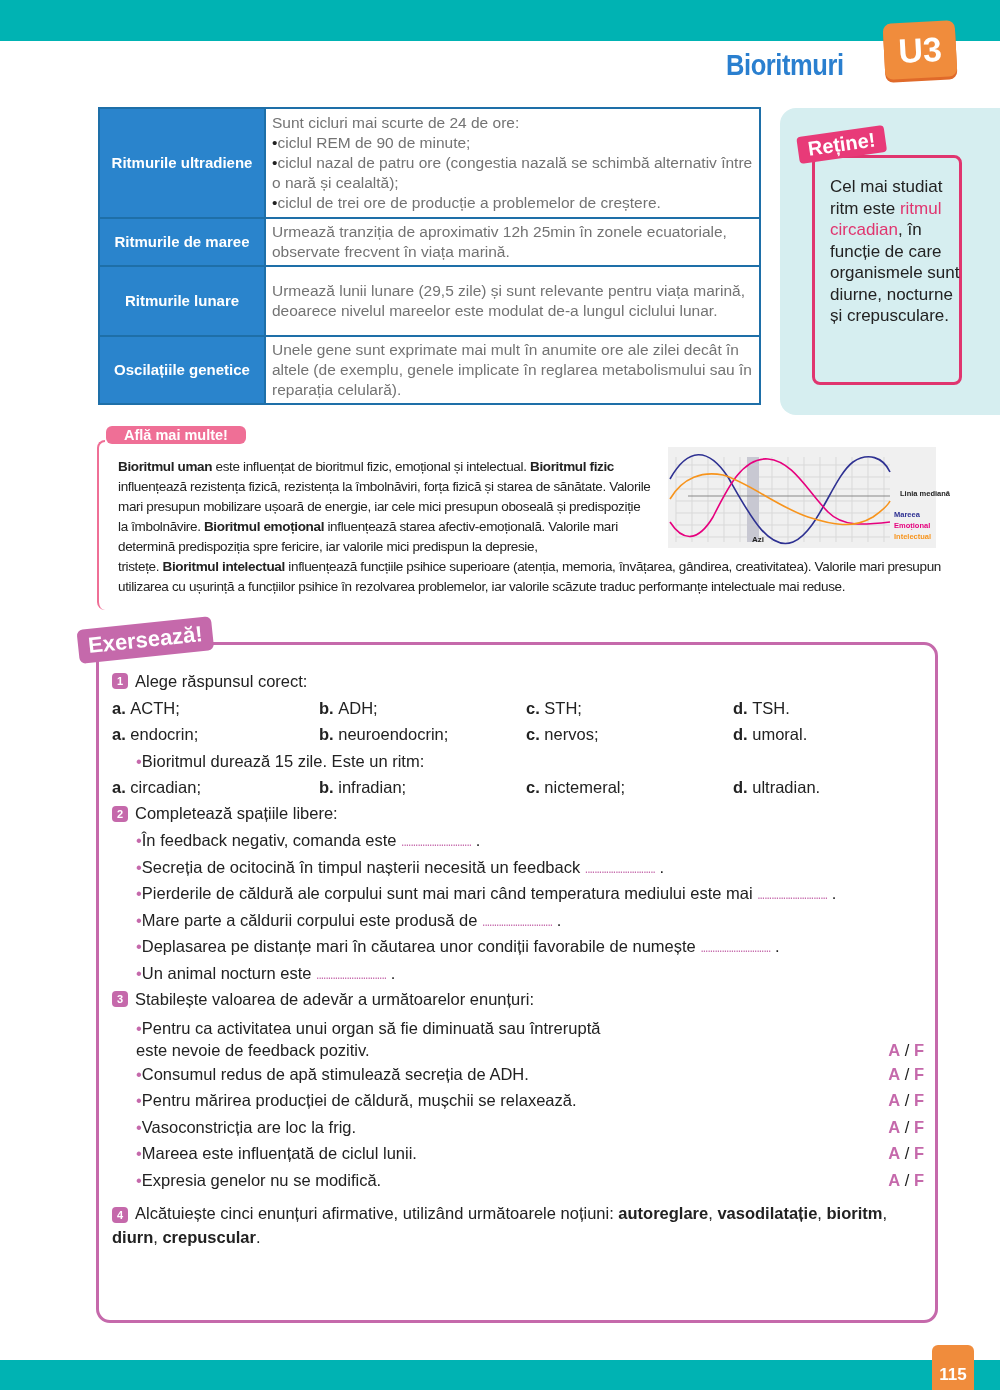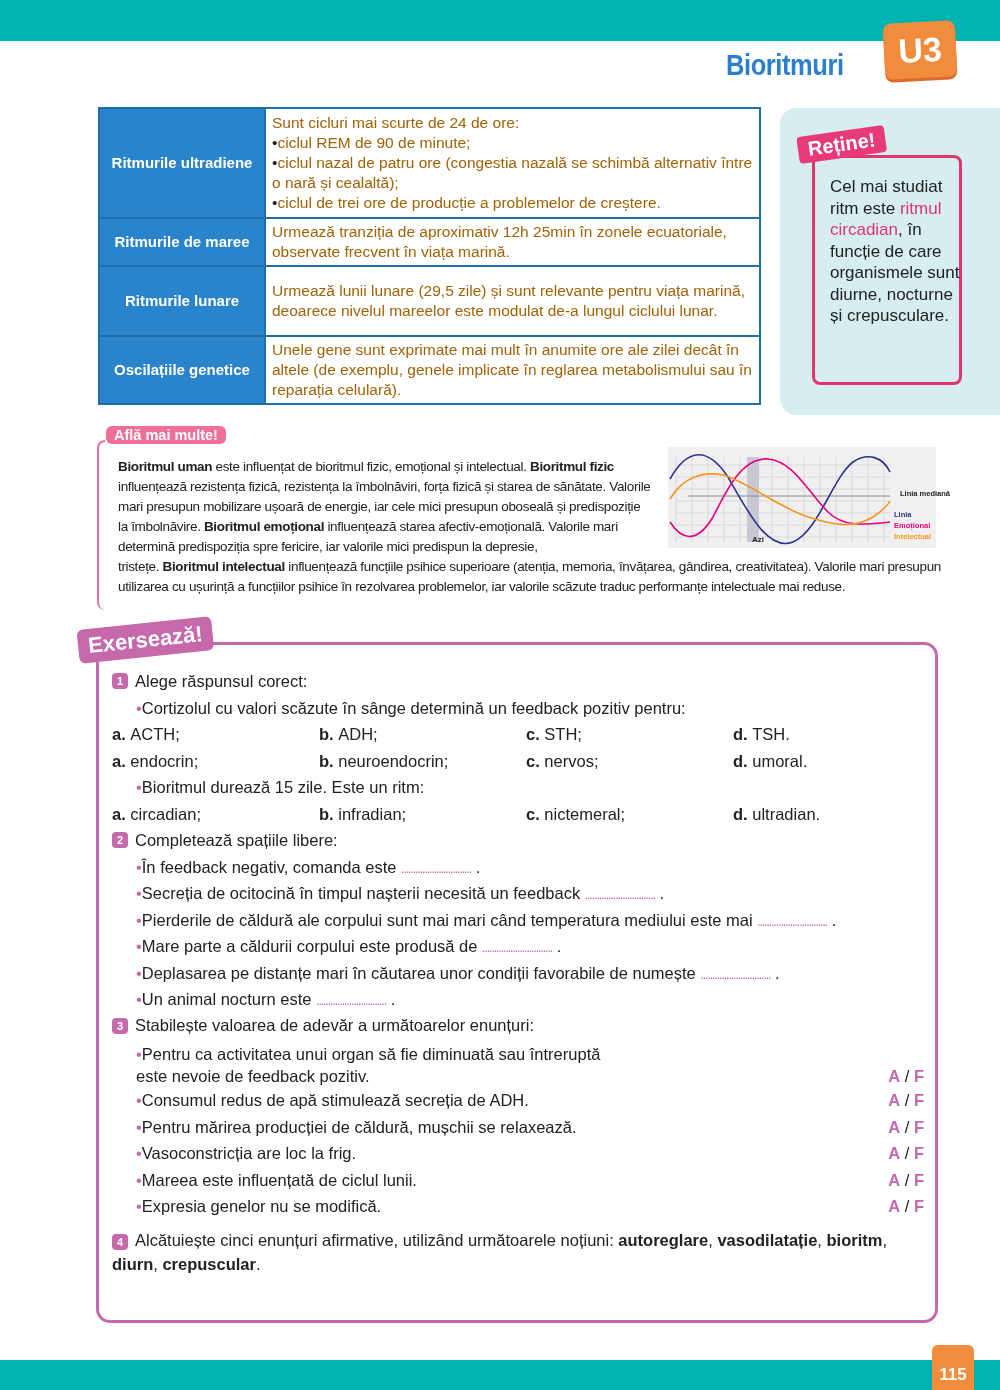--- a/index.html
+++ b/index.html
@@ -9,33 +9,33 @@
   .top-band { position: absolute; left: 0; top: 0; width: 1000px; height: 41px; background: #00b3b3; }
   .bottom-band { position: absolute; left: 0; bottom: 0; width: 1000px; height: 30px; background: #00b3b3; }
 
   .page-title { position: absolute; left: 726px; top: 48px; font-family: "Liberation Sans", sans-serif; font-weight: bold; font-size: 30px; color: #2a7fcf; letter-spacing: -0.5px; transform: scaleX(0.85); transform-origin: left; }
   .unit-badge { position: absolute; left: 884px; top: 22px; width: 72px; height: 56px; background: #f08c3c; border-radius: 8px; transform: rotate(-3deg); color: #fff; font-family: "Liberation Sans", sans-serif; font-weight: bold; font-size: 34px; text-align: center; line-height: 56px; box-shadow: 0 3px 0 #e06a2a; }
 
   
   .rhythm-table { position: absolute; left: 98px; top: 107px; width: 663px; border-collapse: collapse; }
   .rhythm-table td { border: 2px solid #1e6fa8; vertical-align: middle; }
   .rhythm-table .label-cell { width: 166px; background: #2a84cc; color: #fff; font-family: "Liberation Sans", sans-serif; font-weight: bold; font-size: 15px; text-align: center; padding: 0; line-height: 1.2; }
-  .rhythm-table .desc-cell { background: #fff; font-family: "Liberation Sans", sans-serif; font-size: 15.5px; padding: 3px 6px; line-height: 20px; color: #a16207; }
+  .rhythm-table .desc-cell { background: #fff; font-family: "Liberation Sans", sans-serif; font-size: 15.5px; padding: 3px 6px; line-height: 20px; color: #737373; }
   .desc-cell .bullet-line::before { content: "\2022 "; color: #222; }
 
   
   .retine-panel { position: absolute; left: 780px; top: 108px; width: 230px; height: 307px; background: #d6eef0; border-radius: 16px 0 0 16px; }
   .retine-box { position: absolute; left: 812px; top: 155px; width: 150px; height: 230px; border: 3px solid #e0356f; border-radius: 8px; background: #d6eef0; }
   .retine-tag { position: absolute; left: 800px; top: 137px; padding: 2px 10px; background: #e83a78; color: #fff; font-family: "Liberation Sans", sans-serif; font-weight: bold; font-size: 20px; border-radius: 4px; transform: rotate(-8deg); transform-origin: left bottom; }
   .retine-text { position: absolute; left: 830px; top: 176px; width: 130px; font-family: "Liberation Sans", sans-serif; font-size: 17px; line-height: 21.5px; color: #222; }
   .retine-text .highlight { color: #e0356f; }
 
   
   .afla-line { position: absolute; left: 97px; top: 440px; width: 8px; height: 170px; border-left: 2px solid #ef6f96; border-top: 2px solid #ef6f96; border-radius: 12px 0 0 12px; }
-  .afla-tag { position: absolute; left: 106px; top: 426px; padding: 1px 8px; background: #ef6f96; color: #fff; font-family: "Liberation Sans", sans-serif; font-weight: bold; font-size: 14.5px; border-radius: 6px; }
+  .afla-tag { position: absolute; left: 106px; top: 426px; padding: 1px 18px; background: #ef6f96; color: #fff; font-family: "Liberation Sans", sans-serif; font-weight: bold; font-size: 14.5px; border-radius: 6px; }
   .afla-text { position: absolute; left: 112px; top: 457px; width: 830px; font-family: "Liberation Sans", sans-serif; font-size: 13.5px; line-height: 20px; color: #222; letter-spacing: -0.35px; margin-left: 6px; }
   .afla-text .narrow { display: block; width: 535px; }
   .afla-text b { font-weight: bold; }
 
   .chart-box { position: absolute; left: 668px; top: 447px; width: 268px; height: 101px; background: #f0f0f0; }
   .chart-box svg { position: absolute; left: 0; top: 0; }
 
   
   .ex-frame { position: absolute; left: 96px; top: 642px; width: 842px; height: 681px; border: 3px solid #c569ab; border-radius: 14px; }
   .ex-tag { position: absolute; left: 80px; top: 630px; padding: 4px 10px; background: #c569ab; color: #fff; font-family: "Liberation Sans", sans-serif; font-weight: bold; font-size: 22px; border-radius: 6px; transform: rotate(-6deg); transform-origin: left bottom; }
@@ -132,36 +132,35 @@
     <rect x="79" y="10" width="12" height="85" fill="#c8c8d2"></rect>
     <line x1="20" y1="49" x2="222" y2="49" stroke="#888" stroke-width="1.2"></line>
     <path d="M2,32 C20,0 40,0 60,30 C80,65 100,105 125,95 C150,85 165,30 185,15 C200,5 215,10 222,25" fill="none" stroke="#2e3192" stroke-width="1.6"></path>
     <path d="M2,75 C15,95 30,95 45,70 C60,40 75,10 100,12 C125,14 140,45 160,65 C175,80 195,78 222,75" fill="none" stroke="#e6007e" stroke-width="1.6"></path>
     <path d="M2,52 C15,30 35,24 55,28 C80,35 110,60 140,70 C165,78 185,82 205,70 C215,63 220,58 222,54" fill="none" stroke="#f7941d" stroke-width="1.6"></path>
     <text x="80" y="99" font-family="Liberation Sans, sans-serif" font-size="8" font-weight="bold" fill="#222"></text>
   </svg>
   <div style="position:absolute; left:84px; top:88px; font-family:'Liberation Sans',sans-serif; font-size:8px; font-weight:bold; color:#222;">Azi</div>
   <div style="position:absolute; left:232px; top:42px; font-family:'Liberation Sans',sans-serif; font-size:7.5px; font-weight:bold; color:#222; white-space:nowrap;">Linia mediană</div>
   <div style="position:absolute; left:226px; top:62px; font-family:'Liberation Sans',sans-serif; font-size:7.5px; font-weight:bold; line-height:11px;">
-    <div style="color:#2e3192">Linia</div>
+    <div style="color:#2e3192">Mareea</div>
     <div style="color:#e6007e">Emoțional</div>
     <div style="color:#f7941d">Intelectual</div>
   </div>
 </div>
 
 <div class="ex-frame"></div>
 <div class="ex-tag">Exersează!</div>
 
 <div class="ex-content">
 
   <div class="task-header">
     <span class="task-num">1</span>
     <span>Alege răspunsul corect:</span>
   </div>
-  <div class="q-line">Cortizolul cu valori scăzute în sânge determină un feedback pozitiv pentru:</div>
   <div class="opts">
     <span><b>a.</b> <span style="width:auto">ACTH;</span></span>
     <span><b>b.</b> <span style="width:auto">ADH;</span></span>
     <span><b>c.</b> <span style="width:auto">STH;</span></span>
     <span><b>d.</b> <span style="width:auto">TSH.</span></span>
   </div>
   <div class="opts">
     <span><b>a.</b> <span style="width:auto">endocrin;</span></span>
     <span><b>b.</b> <span style="width:auto">neuroendocrin;</span></span>
     <span><b>c.</b> <span style="width:auto">nervos;</span></span>

